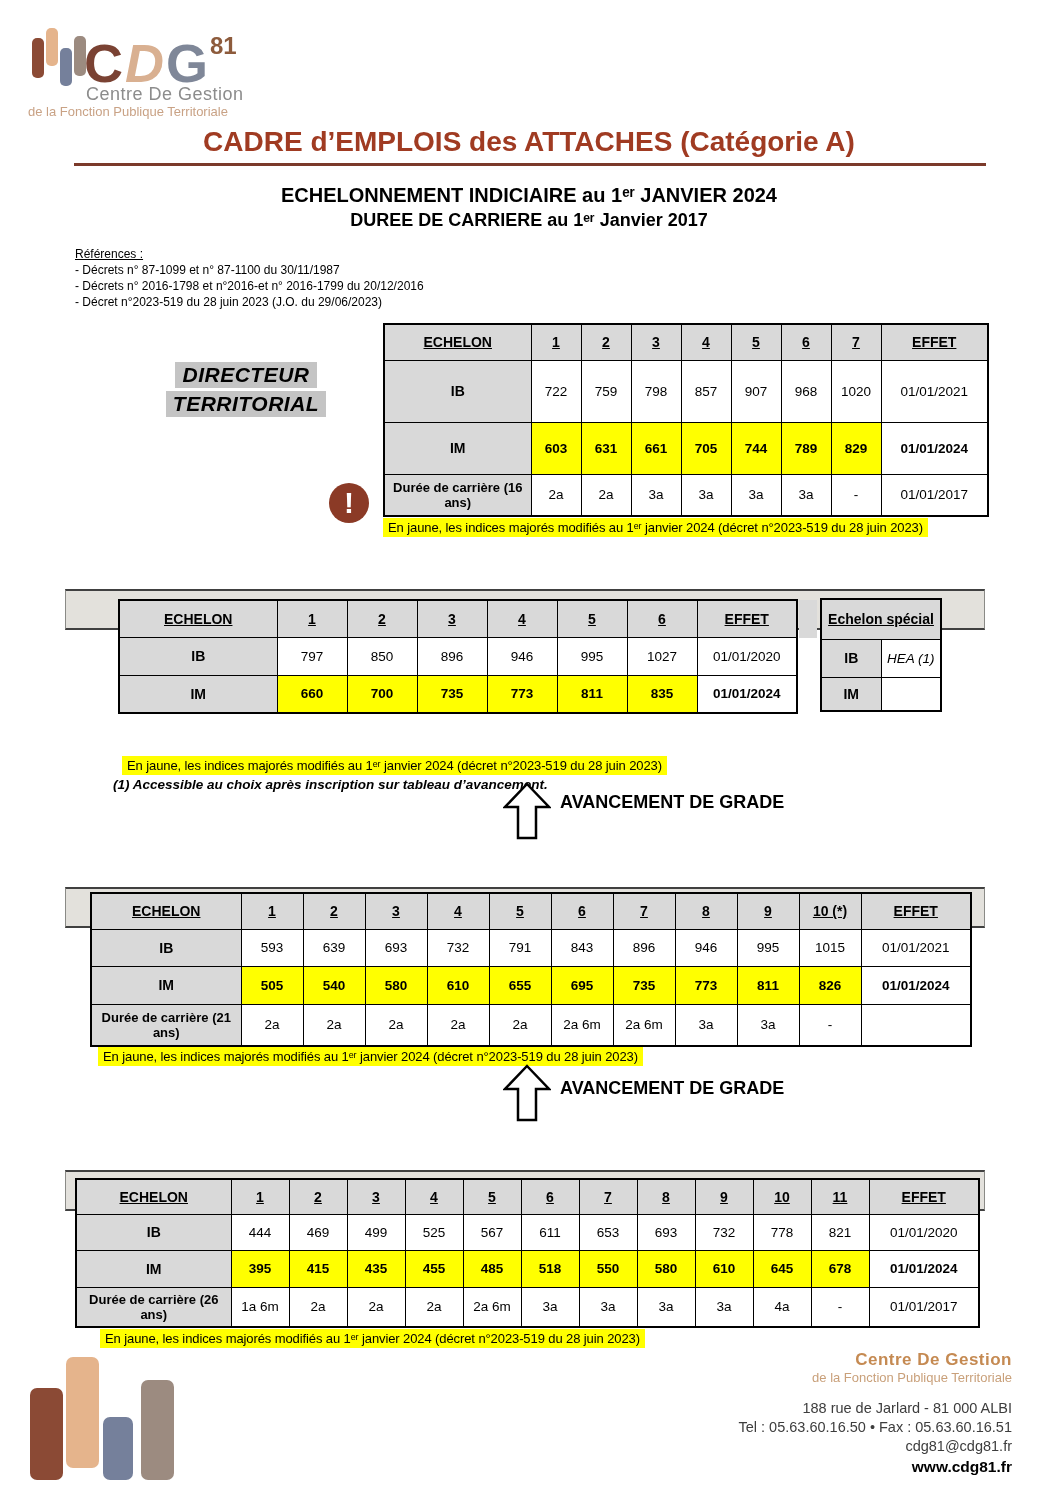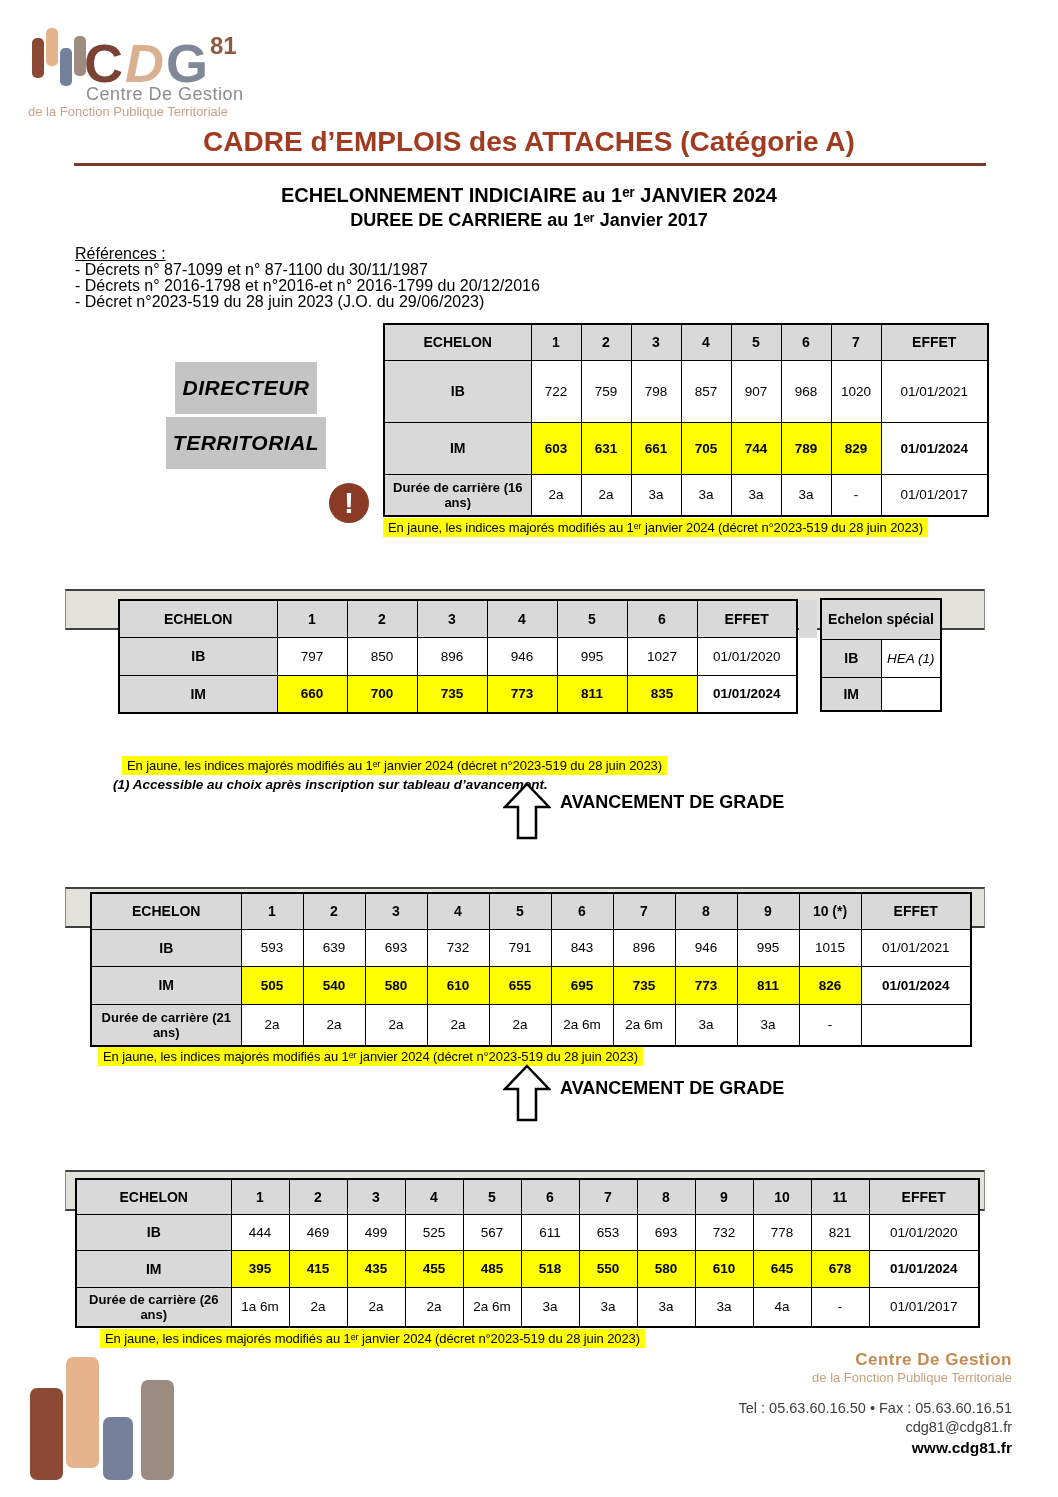--- a/index.html
+++ b/index.html
@@ -17,38 +17,38 @@
   .logo-name{position:absolute;left:86px;top:84px;font-size:18px;color:#8C8C8C;letter-spacing:.5px;}
   .logo-tagline{position:absolute;left:28px;top:104px;font-size:13px;color:#C9A285;}
 
   
   .doc-title{position:absolute;left:0;top:126px;width:1058px;text-align:center;
              font-size:28px;font-weight:bold;color:#A03B22;}
   .title-rule{position:absolute;left:74px;top:163px;width:912px;height:3px;background:#7B3A2A;}
   .subtitle1{position:absolute;left:0;top:184px;width:1058px;text-align:center;font-size:20px;font-weight:bold;}
   .subtitle2{position:absolute;left:0;top:210px;width:1058px;text-align:center;font-size:18px;font-weight:bold;}
 
-  .refs{position:absolute;left:75px;top:246px;font-size:16px;line-height:16px;}
+  .refs{position:absolute;left:75px;top:246px;font-size:12px;line-height:16px;}
   .ref-title{text-decoration:underline;}
 
   
   .grade{position:absolute;left:148px;top:362px;width:196px;text-align:center;}
-  .grade .gl{display:inline-block;background:#C4C4C4;padding:14px 7px;margin-bottom:3px;
+  .grade .gl{display:inline-block;background:#C4C4C4;padding:1px 7px;margin-bottom:3px;
              font-size:21px;font-weight:bold;font-style:italic;letter-spacing:.5px;}
   .grade .gn{margin:6px auto 0;width:160px;font-size:17px;font-weight:bold;font-style:italic;line-height:22px;}
 
   .warn{width:40px;height:40px;border-radius:50%;background:#8B3A26;}
   .warn::after{content:"!";display:flex;height:100%;align-items:center;justify-content:center;
                color:#fff;font-size:30px;font-weight:bold;}
 
   
   table.grid{border-collapse:collapse;table-layout:fixed;border:2px solid #000;background:#fff;}
   table.grid td{border:1px solid #000;text-align:center;vertical-align:middle;
                 font-size:13.5px;padding:1px 2px;overflow:hidden;}
-  table.grid tr.hd td{background:#D9D9D9;font-weight:bold;font-size:14px;}
+  table.grid tr.hd td{background:#D9D9D9;font-weight:bold;font-size:14px;text-decoration:underline;}
   table.grid tr.im td{background:#FFFF00;font-weight:bold;}
   table.grid tr td:last-child{background:#fff;}
   table.grid tr.im td:last-child{font-weight:bold;}
   table.grid tr.hd td:last-child{background:#D9D9D9;}
   table.grid tr td:first-child{background:#D9D9D9;font-weight:bold;font-size:14px;}
   table.grid tr.du td:first-child{font-size:13px;line-height:15px;}
   td.it{font-style:italic;font-weight:normal;}
 
   #t1 tr:nth-child(1){height:36px}#t1 tr:nth-child(2){height:62px}#t1 tr:nth-child(3){height:52px}#t1 tr:nth-child(4){height:42px}
   #t2 tr:nth-child(1){height:37px}#t2 tr:nth-child(2){height:38px}#t2 tr:nth-child(3){height:38px}#t2 tr:nth-child(4){height:44px}
@@ -417,18 +417,19 @@
   <div class="note" style="left:100px;top:1329px;">En jaune, les indices majorés modifiés au 1ᵉʳ janvier 2024 (décret n°2023-519 du 28 juin 2023)</div>
 
   <div class="f-bar" style="left:30px;top:1388px;width:33px;height:92px;background:#8B4A35;"></div>
   <div class="f-bar" style="left:66px;top:1357px;width:33px;height:111px;background:#E5B48C;"></div>
   <div class="f-bar" style="left:103px;top:1417px;width:30px;height:63px;background:#75809B;"></div>
   <div class="f-bar" style="left:141px;top:1380px;width:33px;height:100px;background:#9C8B80;"></div>
 
   <div class="footer-text">
     <div class="f-org">Centre De Gestion</div>
     <div class="f-tag">de la Fonction Publique Territoriale</div>
+    <div class="f-line">188 rue de Jarlard - 81 000 ALBI</div>
     <div class="f-line">Tel : 05.63.60.16.50 • Fax : 05.63.60.16.51</div>
     <div class="f-line">cdg81@cdg81.fr</div>
     <div class="f-web">www.cdg81.fr</div>
   </div>
 
 </div>
 
 </body></html>

